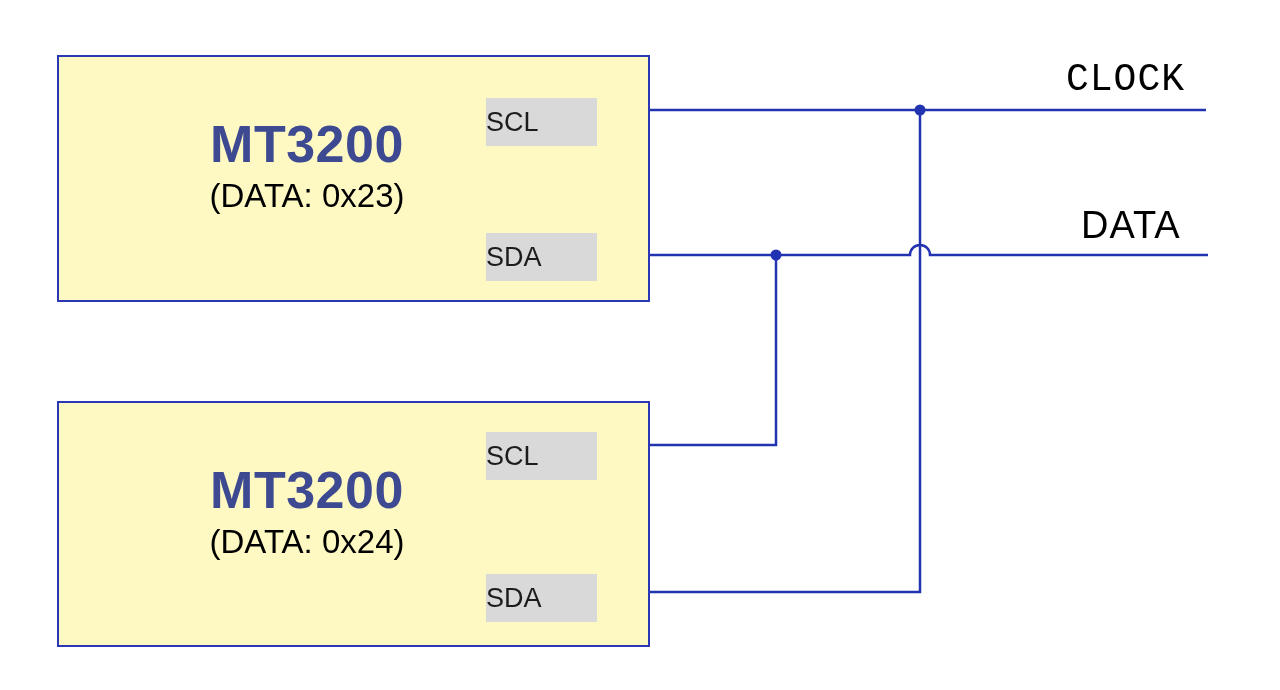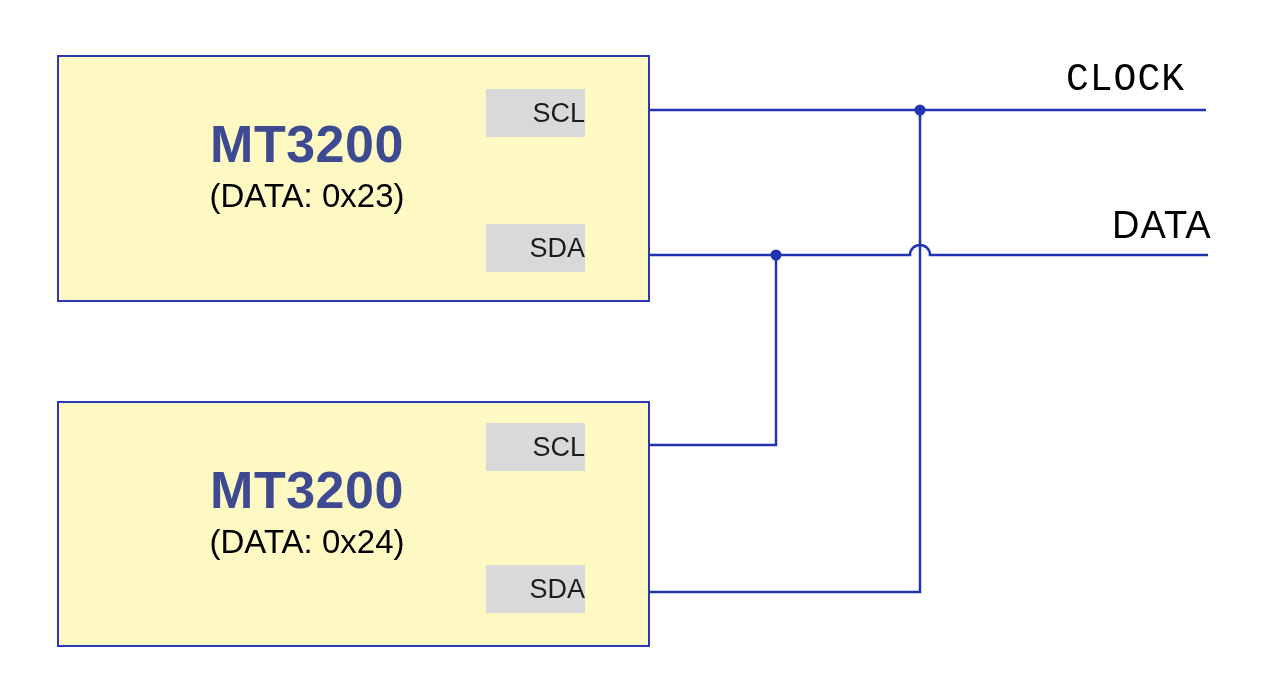--- a/index.html
+++ b/index.html
@@ -38,37 +38,37 @@
     color:var(--device-name);
     letter-spacing:0.5px;
   }
   .dev-addr{
     position:absolute;left:0;width:496px;top:122px;
     text-align:center;
     font-size:33px;line-height:1;
     color:var(--label-text);
   }
   .pin{
-    position:absolute;left:486px;width:99px;height:48px;
+    position:absolute;left:486px;width:111px;height:48px;
     background:var(--pin-bg);
-    display:flex;align-items:center;justify-content:flex-end;
-    font-size:27px;color:var(--pin-text);line-height:1;
+    display:flex;align-items:center;justify-content:flex-start;
+    font-size:27px;color:var(--pin-text);line-height:1;margin-top:9px;
   }
   .pin-d1-scl{top:89px;}
   .pin-d1-sda{top:224px;}
   .pin-d2-scl{top:423px;}
   .pin-d2-sda{top:565px;}
   .bus-label{
     position:absolute;
     font-size:38px;line-height:1;
     color:var(--label-text);
     letter-spacing:1px;
   }
   .bus-label-clock{left:1066px;top:61px;font-family:Liberation Mono, monospace;}
-  .bus-label-data{left:1112px;top:206px;}
+  .bus-label-data{left:1081px;top:206px;}
 </style>
 </head>
 <body>
 
 <div class="canvas">
 
   <svg class="wires" viewBox="0 0 1280 690" xmlns="http://www.w3.org/2000/svg">
 
     <path class="wire" d="M588 110 H1206"></path>
 

